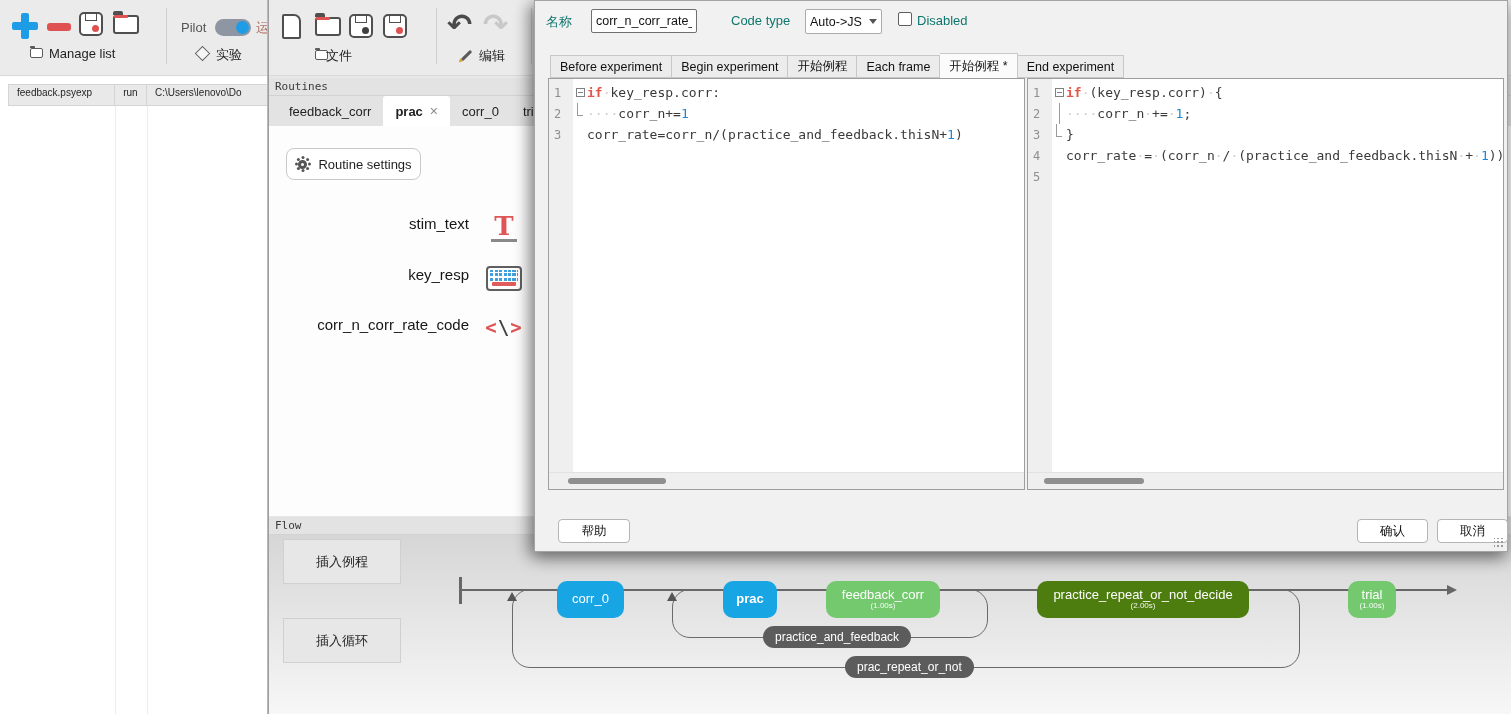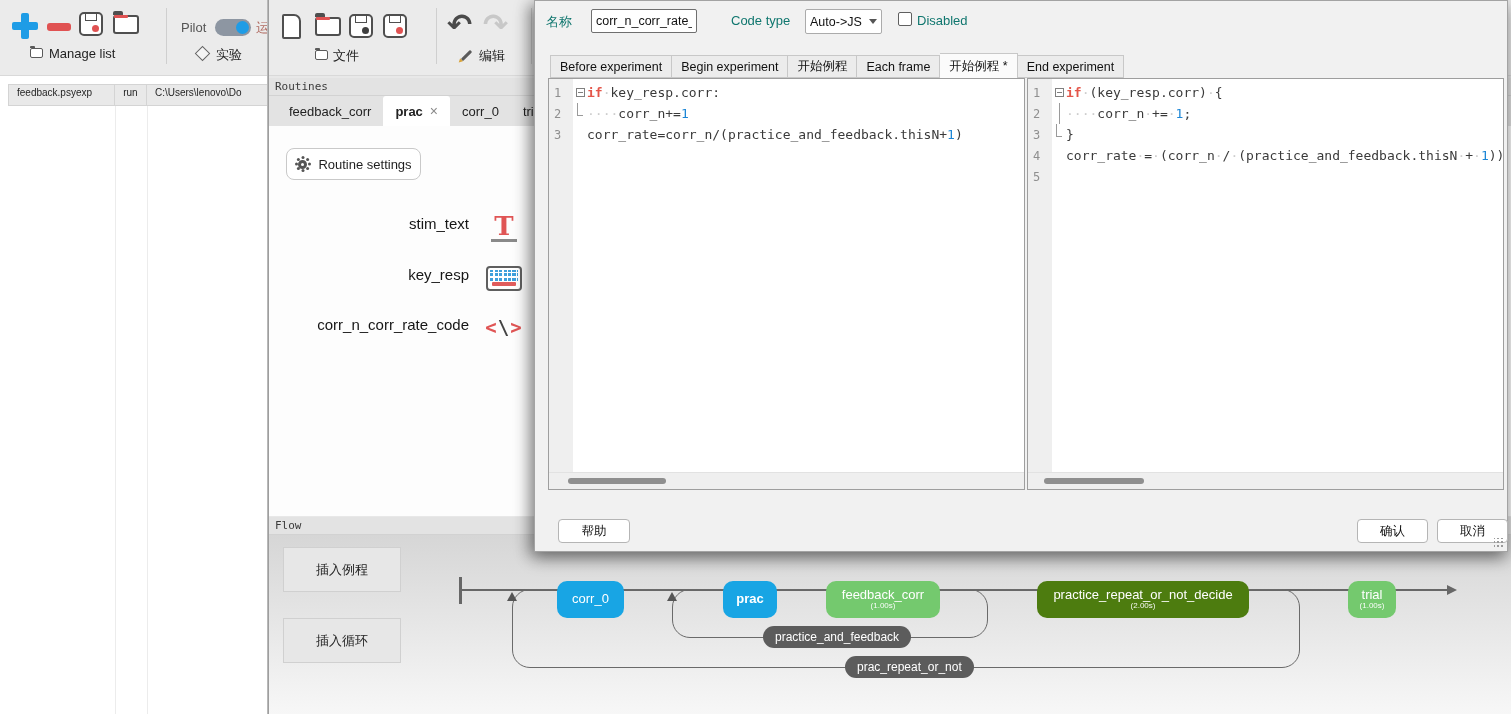--- a/index.html
+++ b/index.html
@@ -158,21 +158,21 @@
     <div class="builder-toolbar">
       <div style="position:absolute;left:13px;top:14px;" class="icon-page"></div>
       <div style="position:absolute;left:46px;top:17px;" class="icon-folder redflap"></div>
       <div style="position:absolute;left:80px;top:14px;" class="icon-floppy blackdot"></div>
       <div style="position:absolute;left:114px;top:14px;" class="icon-floppy reddot"></div>
       <div class="vsep" style="left:167px;"></div>
       <div style="position:absolute;left:178px;top:10px;" class="undo-glyph">↶</div>
       <div style="position:absolute;left:214px;top:10px;" class="redo-glyph">↷</div>
       <div class="vsep" style="left:262px;"></div>
       <div style="position:absolute;left:46px;top:50px;" class="mini-folder"></div>
-      <span class="tool-label" style="position:absolute;left:64px;top:47px;">文件</span>
+      <span class="tool-label" style="position:absolute;left:57px;top:47px;">文件</span>
       <div style="position:absolute;left:196px;top:49px;" class="mini-pencil"></div>
       <span class="tool-label" style="position:absolute;left:210px;top:47px;">编辑</span>
     </div>
 
     <div class="caption-bar" style="top:78px;">Routines</div>
     <div class="routine-tabbar">
         <div class="rtab">
           <span>feedback_corr</span>
         </div>
         <div class="rtab sel">
@@ -212,21 +212,21 @@
             <div class="comp-label">corr_n_corr_rate_code</div>
             <div class="comp-icon-box">
               <span class="codeicon"><span class="lt">&lt;</span><span class="bs">\</span><span class="gt">&gt;</span></span>
             </div>
           </div>
         </div>
     </div>
 
     <div class="caption-bar" style="top:517px;">Flow</div>
     <div class="flow-area">
-      <div class="flow-btn" style="top:12px;">插入例程</div>
+      <div class="flow-btn" style="top:4px;">插入例程</div>
       <div class="flow-btn" style="top:83px;">插入循环</div>
     </div>
   </div>
 
   <div id="flow-diagram">
       <div class="flow-line" style="left: 461px; top: 589px; width: 988px; height: 2px; background: rgb(103, 103, 103);"></div>
       <div class="flow-line" style="left: 459px; top: 577px; width: 3px; height: 27px;"></div>
       <div class="flow-arrow-right" style="left: 1447px; top: 584.5px; border-left-color: rgb(103, 103, 103);"></div>
       <div class="flow-loop" style="left: 672px; top: 589px; width: 316px; height: 49px;"></div>
       <div class="flow-arrow-up" style="left: 667px; top: 592px;"></div>

